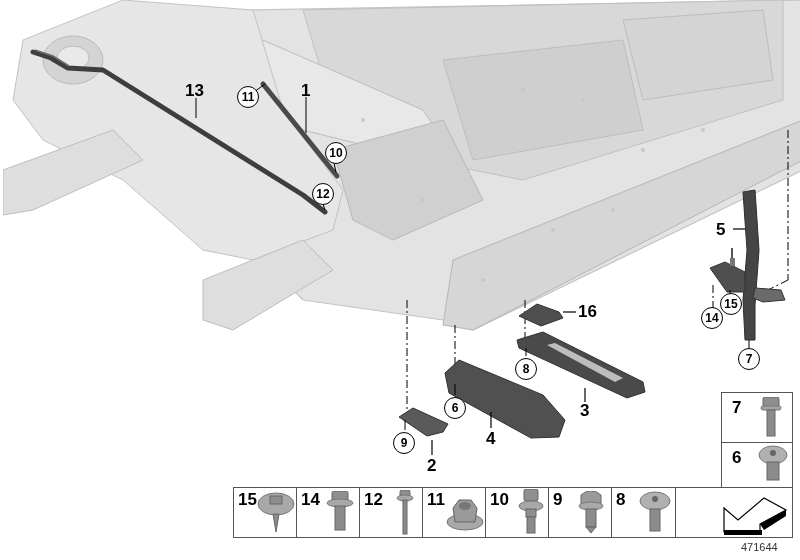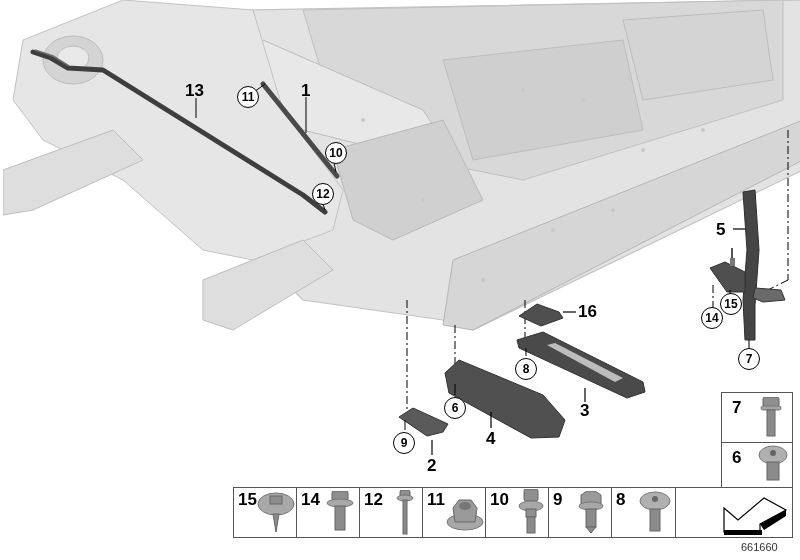--- a/index.html
+++ b/index.html
@@ -190,14 +190,14 @@
     </svg>
   </div>
   <div class="cell" style="left:672px;top:487px;width:118px;height:51px;">
     <svg width="70" height="44" style="left:44px;top:4px;">
       <polygon points="4,16 18,28 44,6 66,18 40,32 40,40 4,40" fill="#fff" stroke="#000" stroke-width="1.2"></polygon>
       <polygon points="40,32 66,18 66,24 44,38" fill="#000"></polygon>
       <rect x="4" y="38" width="38" height="5" fill="#000"></rect>
     </svg>
   </div>
 
-  <div id="img-id">661660</div>
+  <div id="img-id">471644</div>
 </div>
 
 </body></html>

